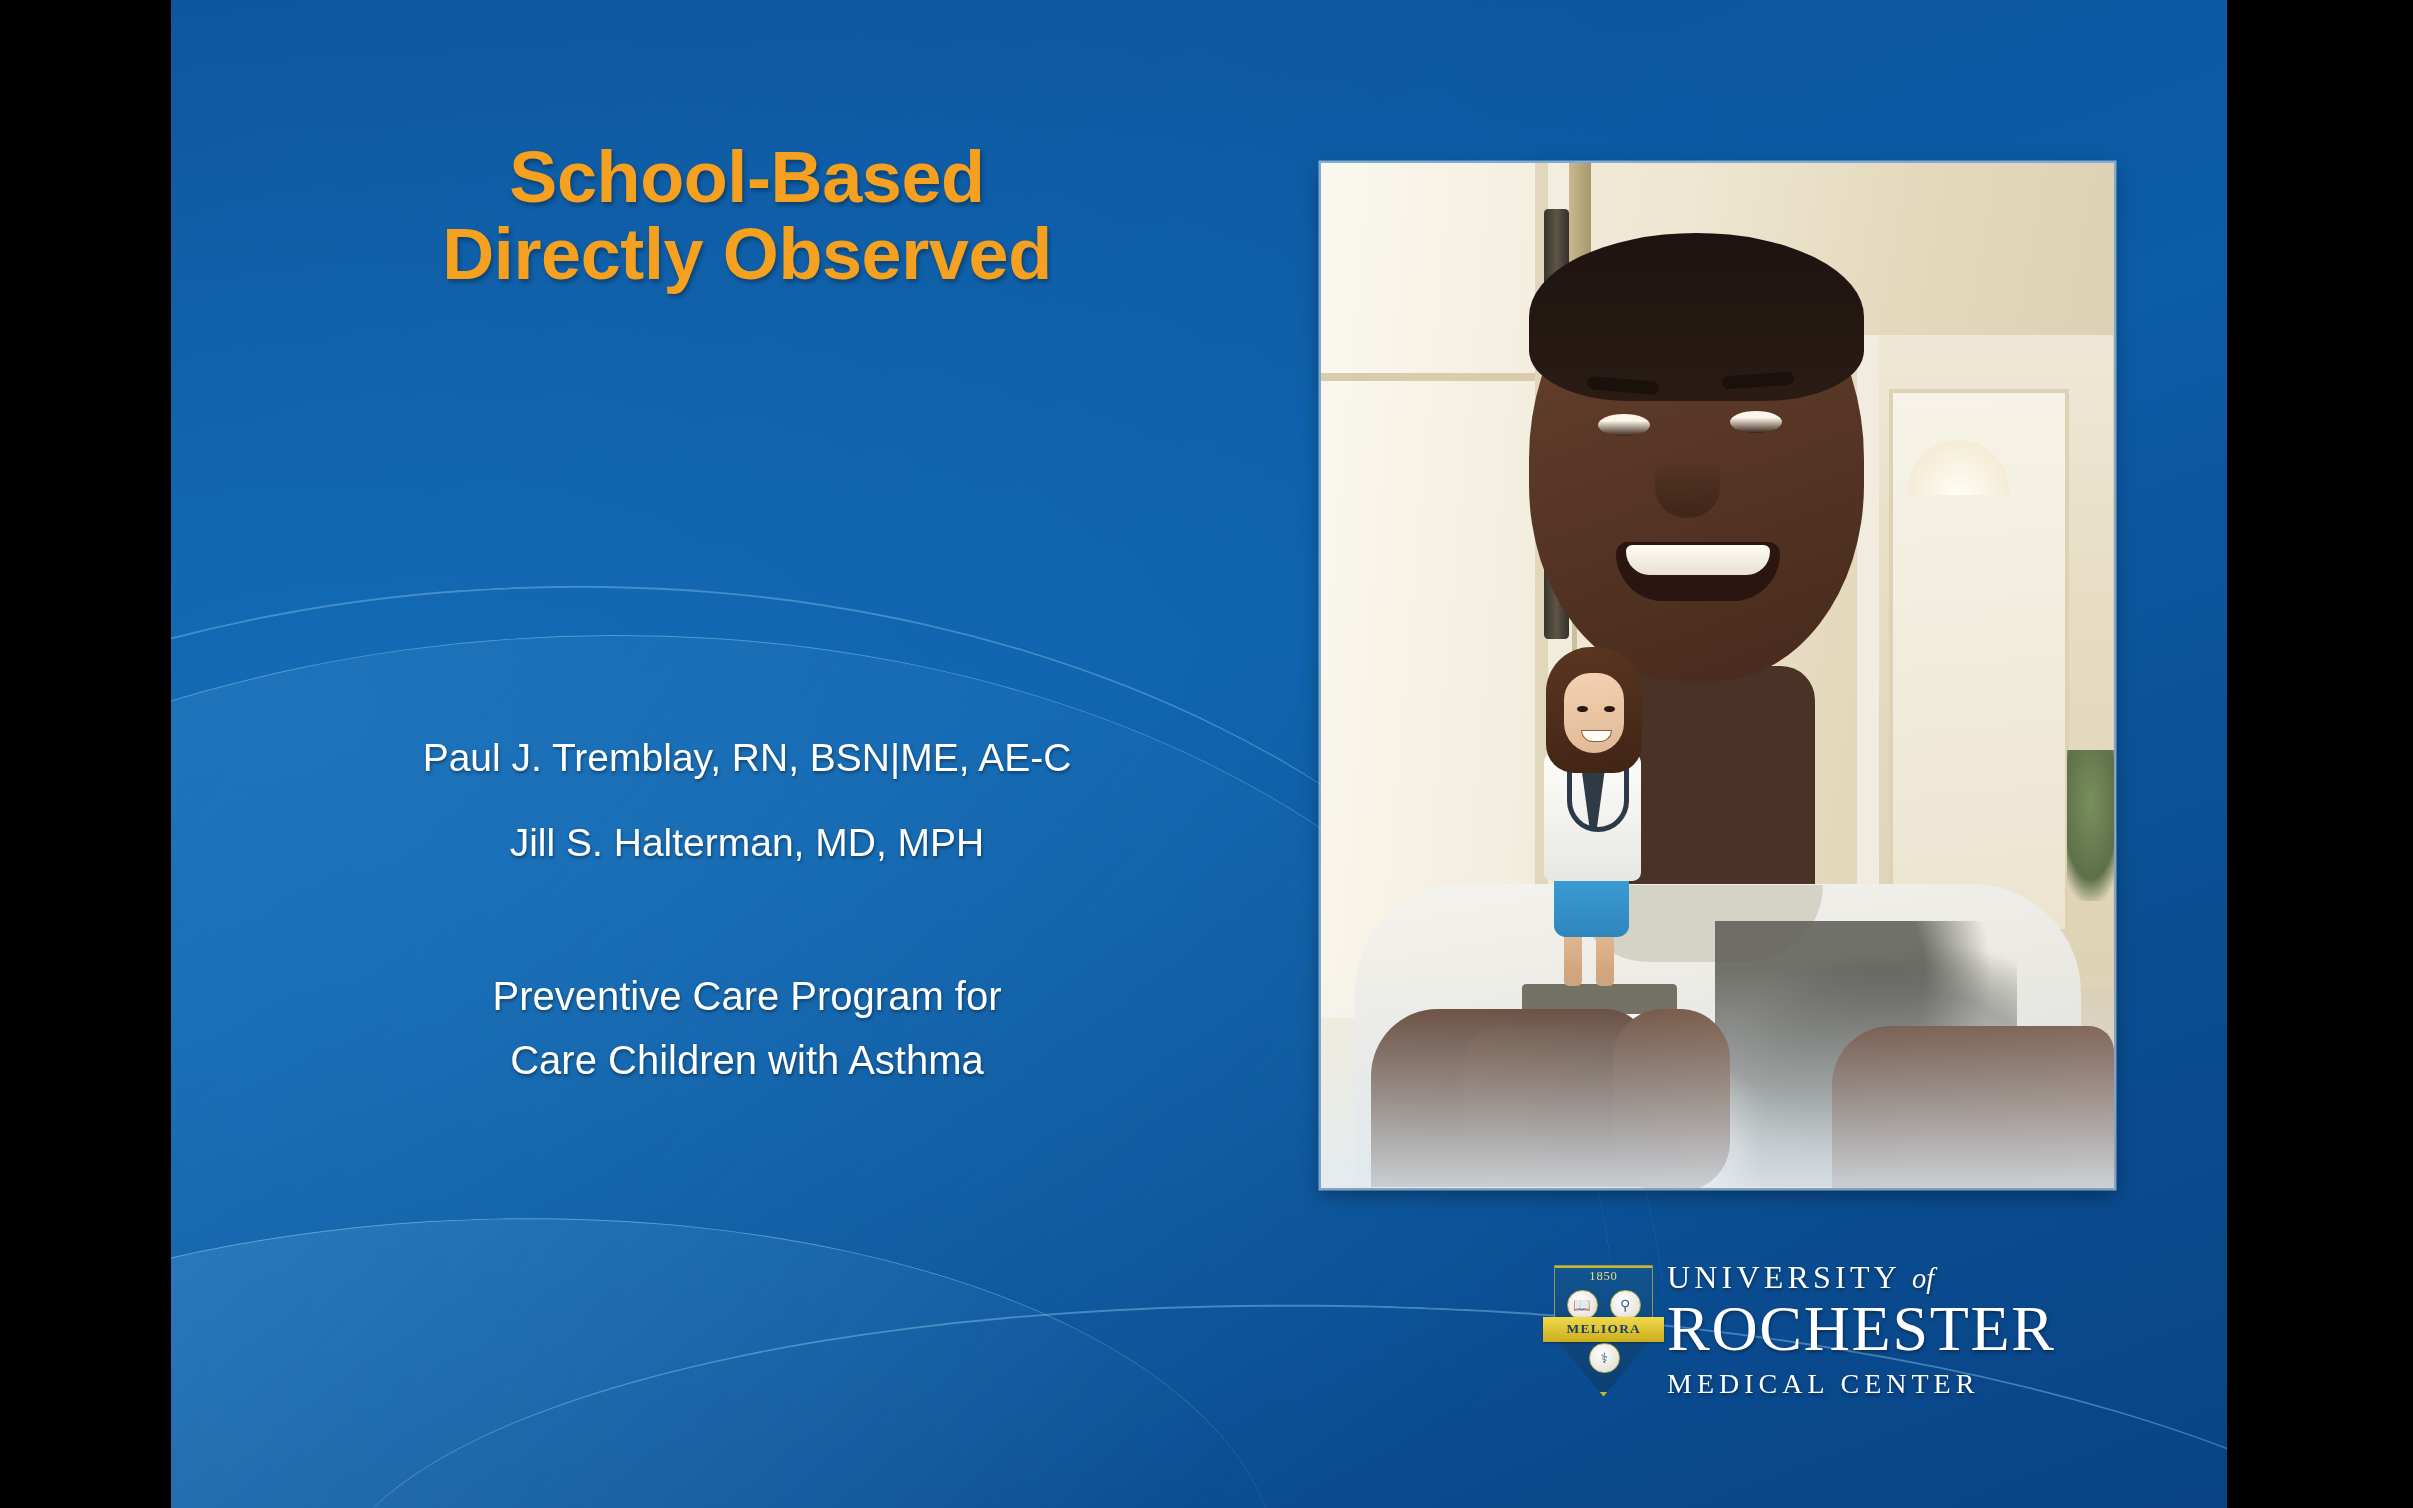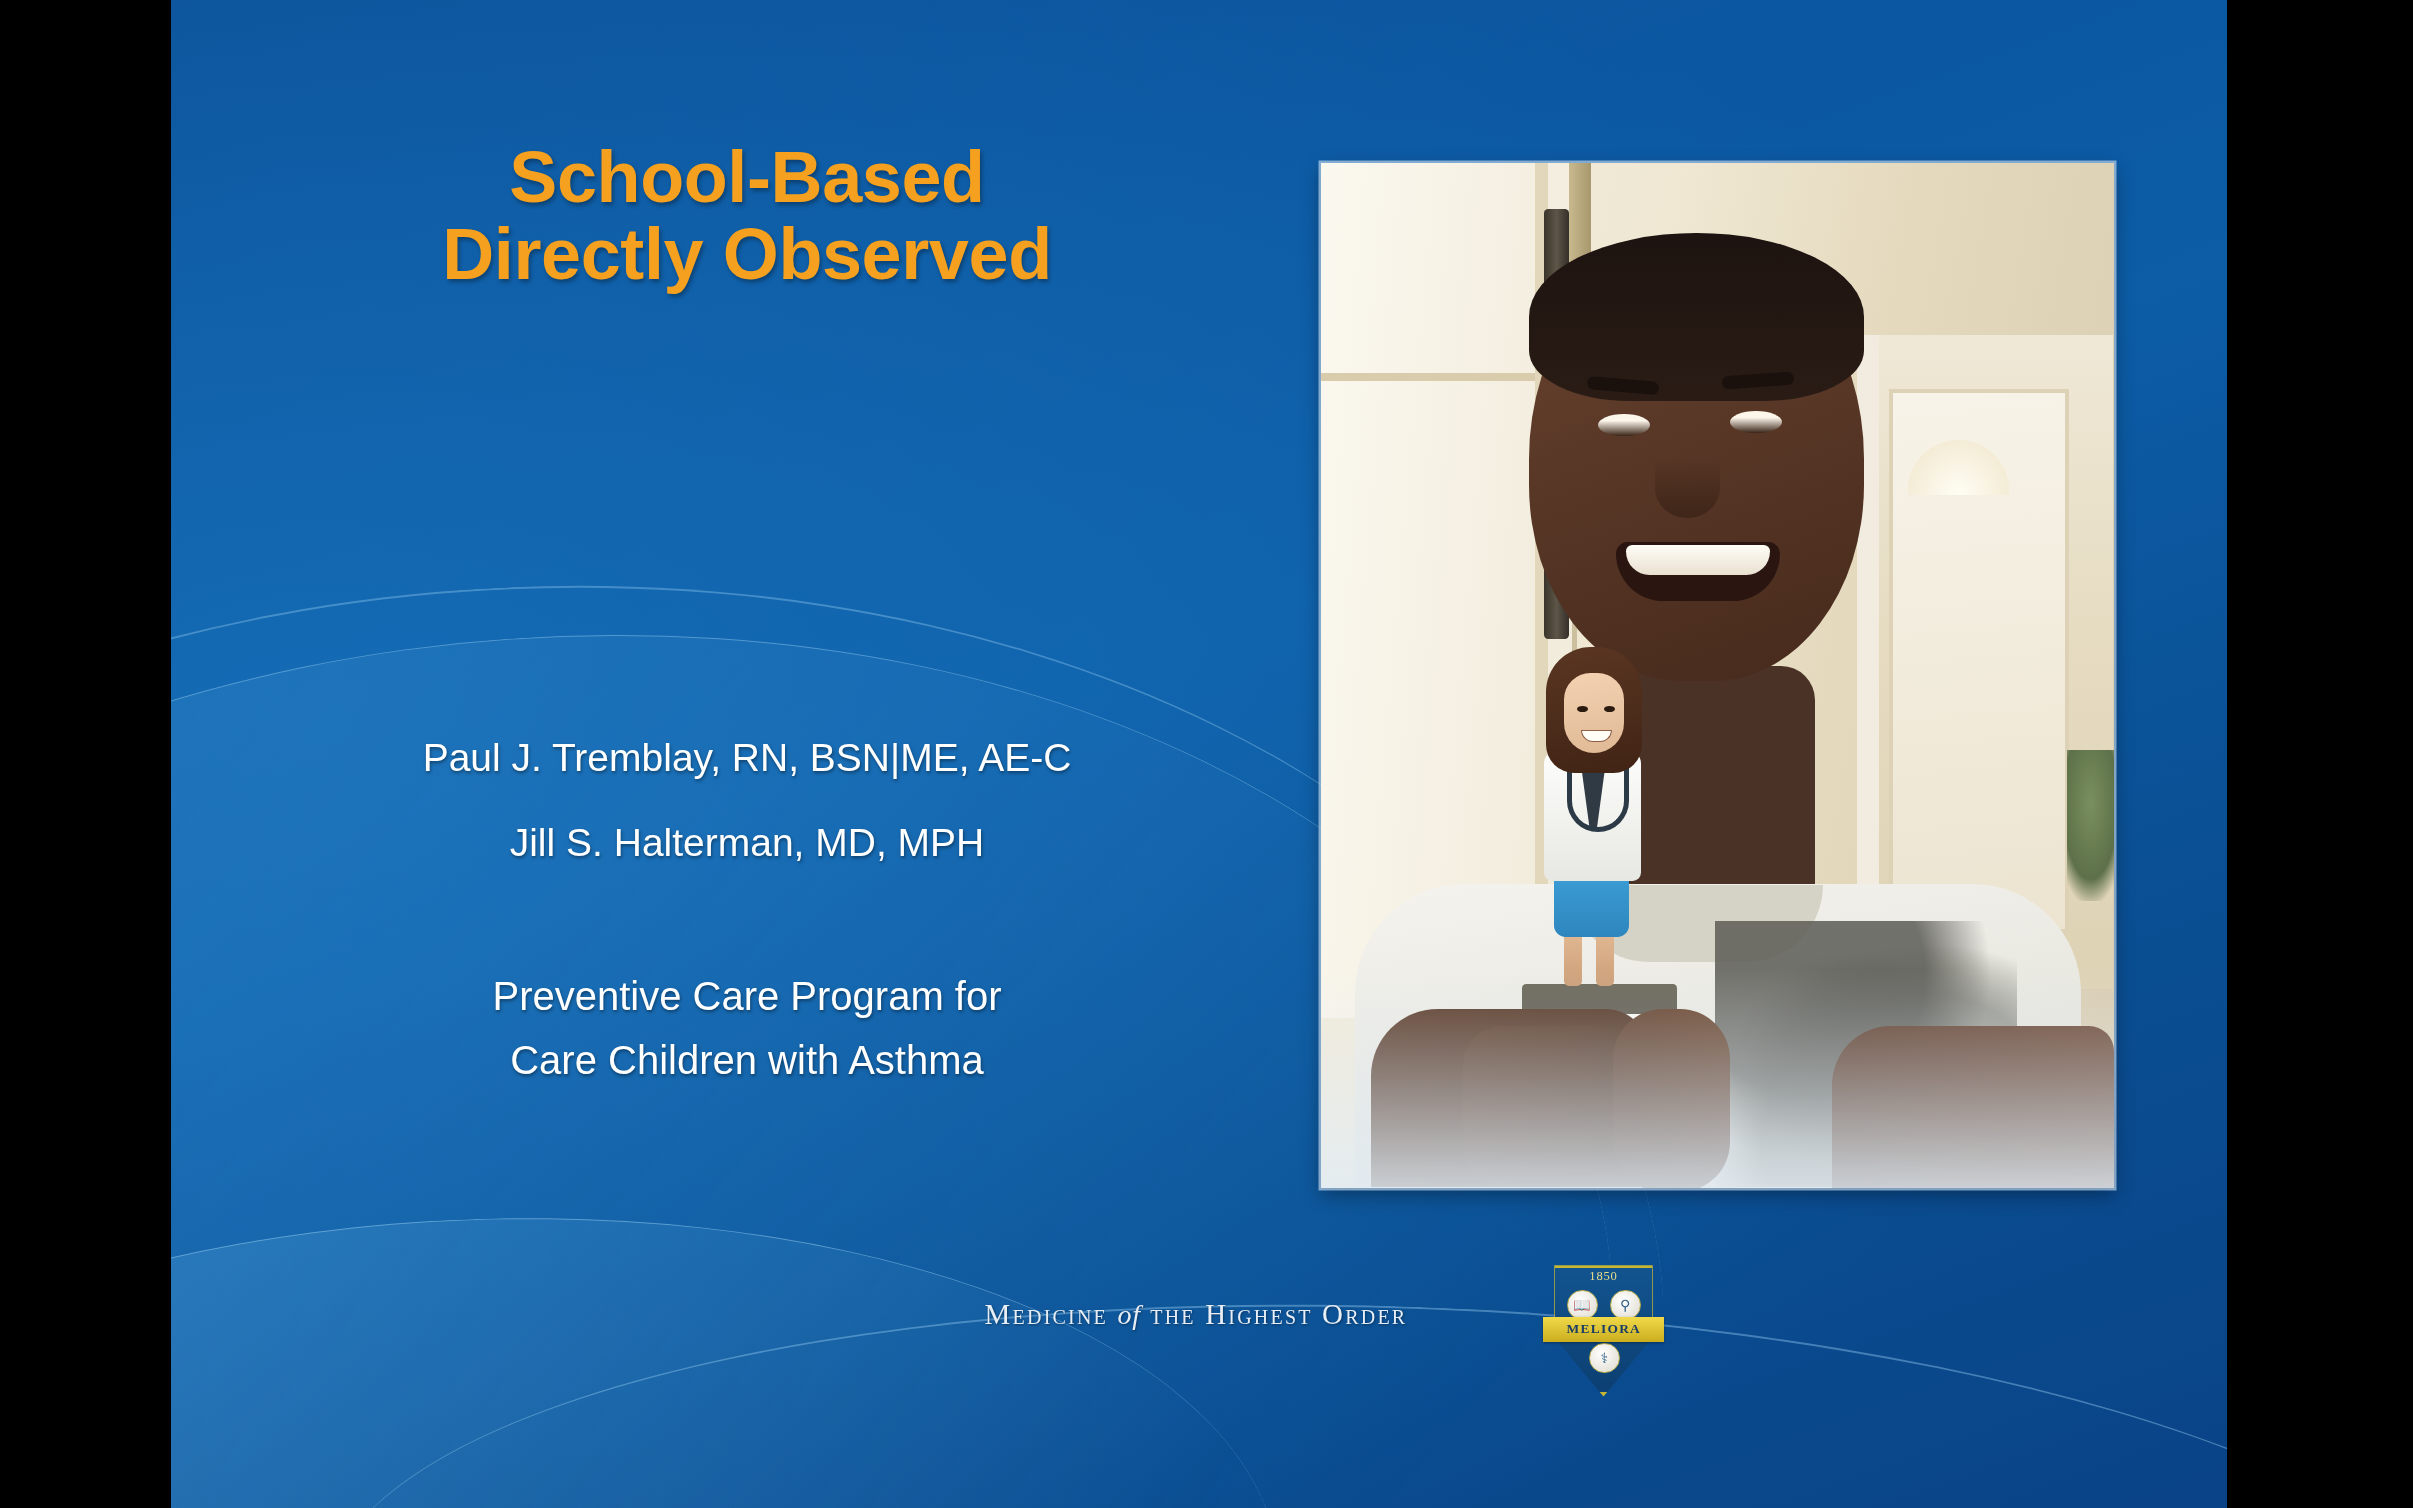--- a/index.html
+++ b/index.html
@@ -298,37 +298,39 @@
       <div class="bh-eye r"></div>
       <div class="bh-smile"></div>
 
       <div class="ph-armL"></div>
       <div class="ph-armR"></div>
       <div class="ph-handL"></div>
       <div class="ph-handR"></div>
       <div class="ph-floorglow"></div>
     </div>
 
-    <div class="tagline"><span>Medicine</span>
-      <em>of</em>
-      <span>the Highest Order</span>
-    </div>
 
     <div class="brand">
       <div class="shield">
         <div class="body"></div>
         <div class="yr">1850</div>
         <div class="disc a">
             <span class="glyph">📖</span>
           </div>
         <div class="disc b">
             <span class="glyph">⚲</span>
           </div>
         <div class="disc c">
             <span class="glyph">⚕</span>
           </div>
         <div class="banner">MELIORA</div>
       </div>
+      <div class="wordmark">
+        <div class="wm1"><span>UNIVERSITY</span>
+          <em>of</em></div>
+        <div class="wm2">ROCHESTER</div>
+        <div class="wm3">MEDICAL CENTER</div>
+      </div>
     </div>
 
   </div>
 </div>
 
 
 </body></html>

